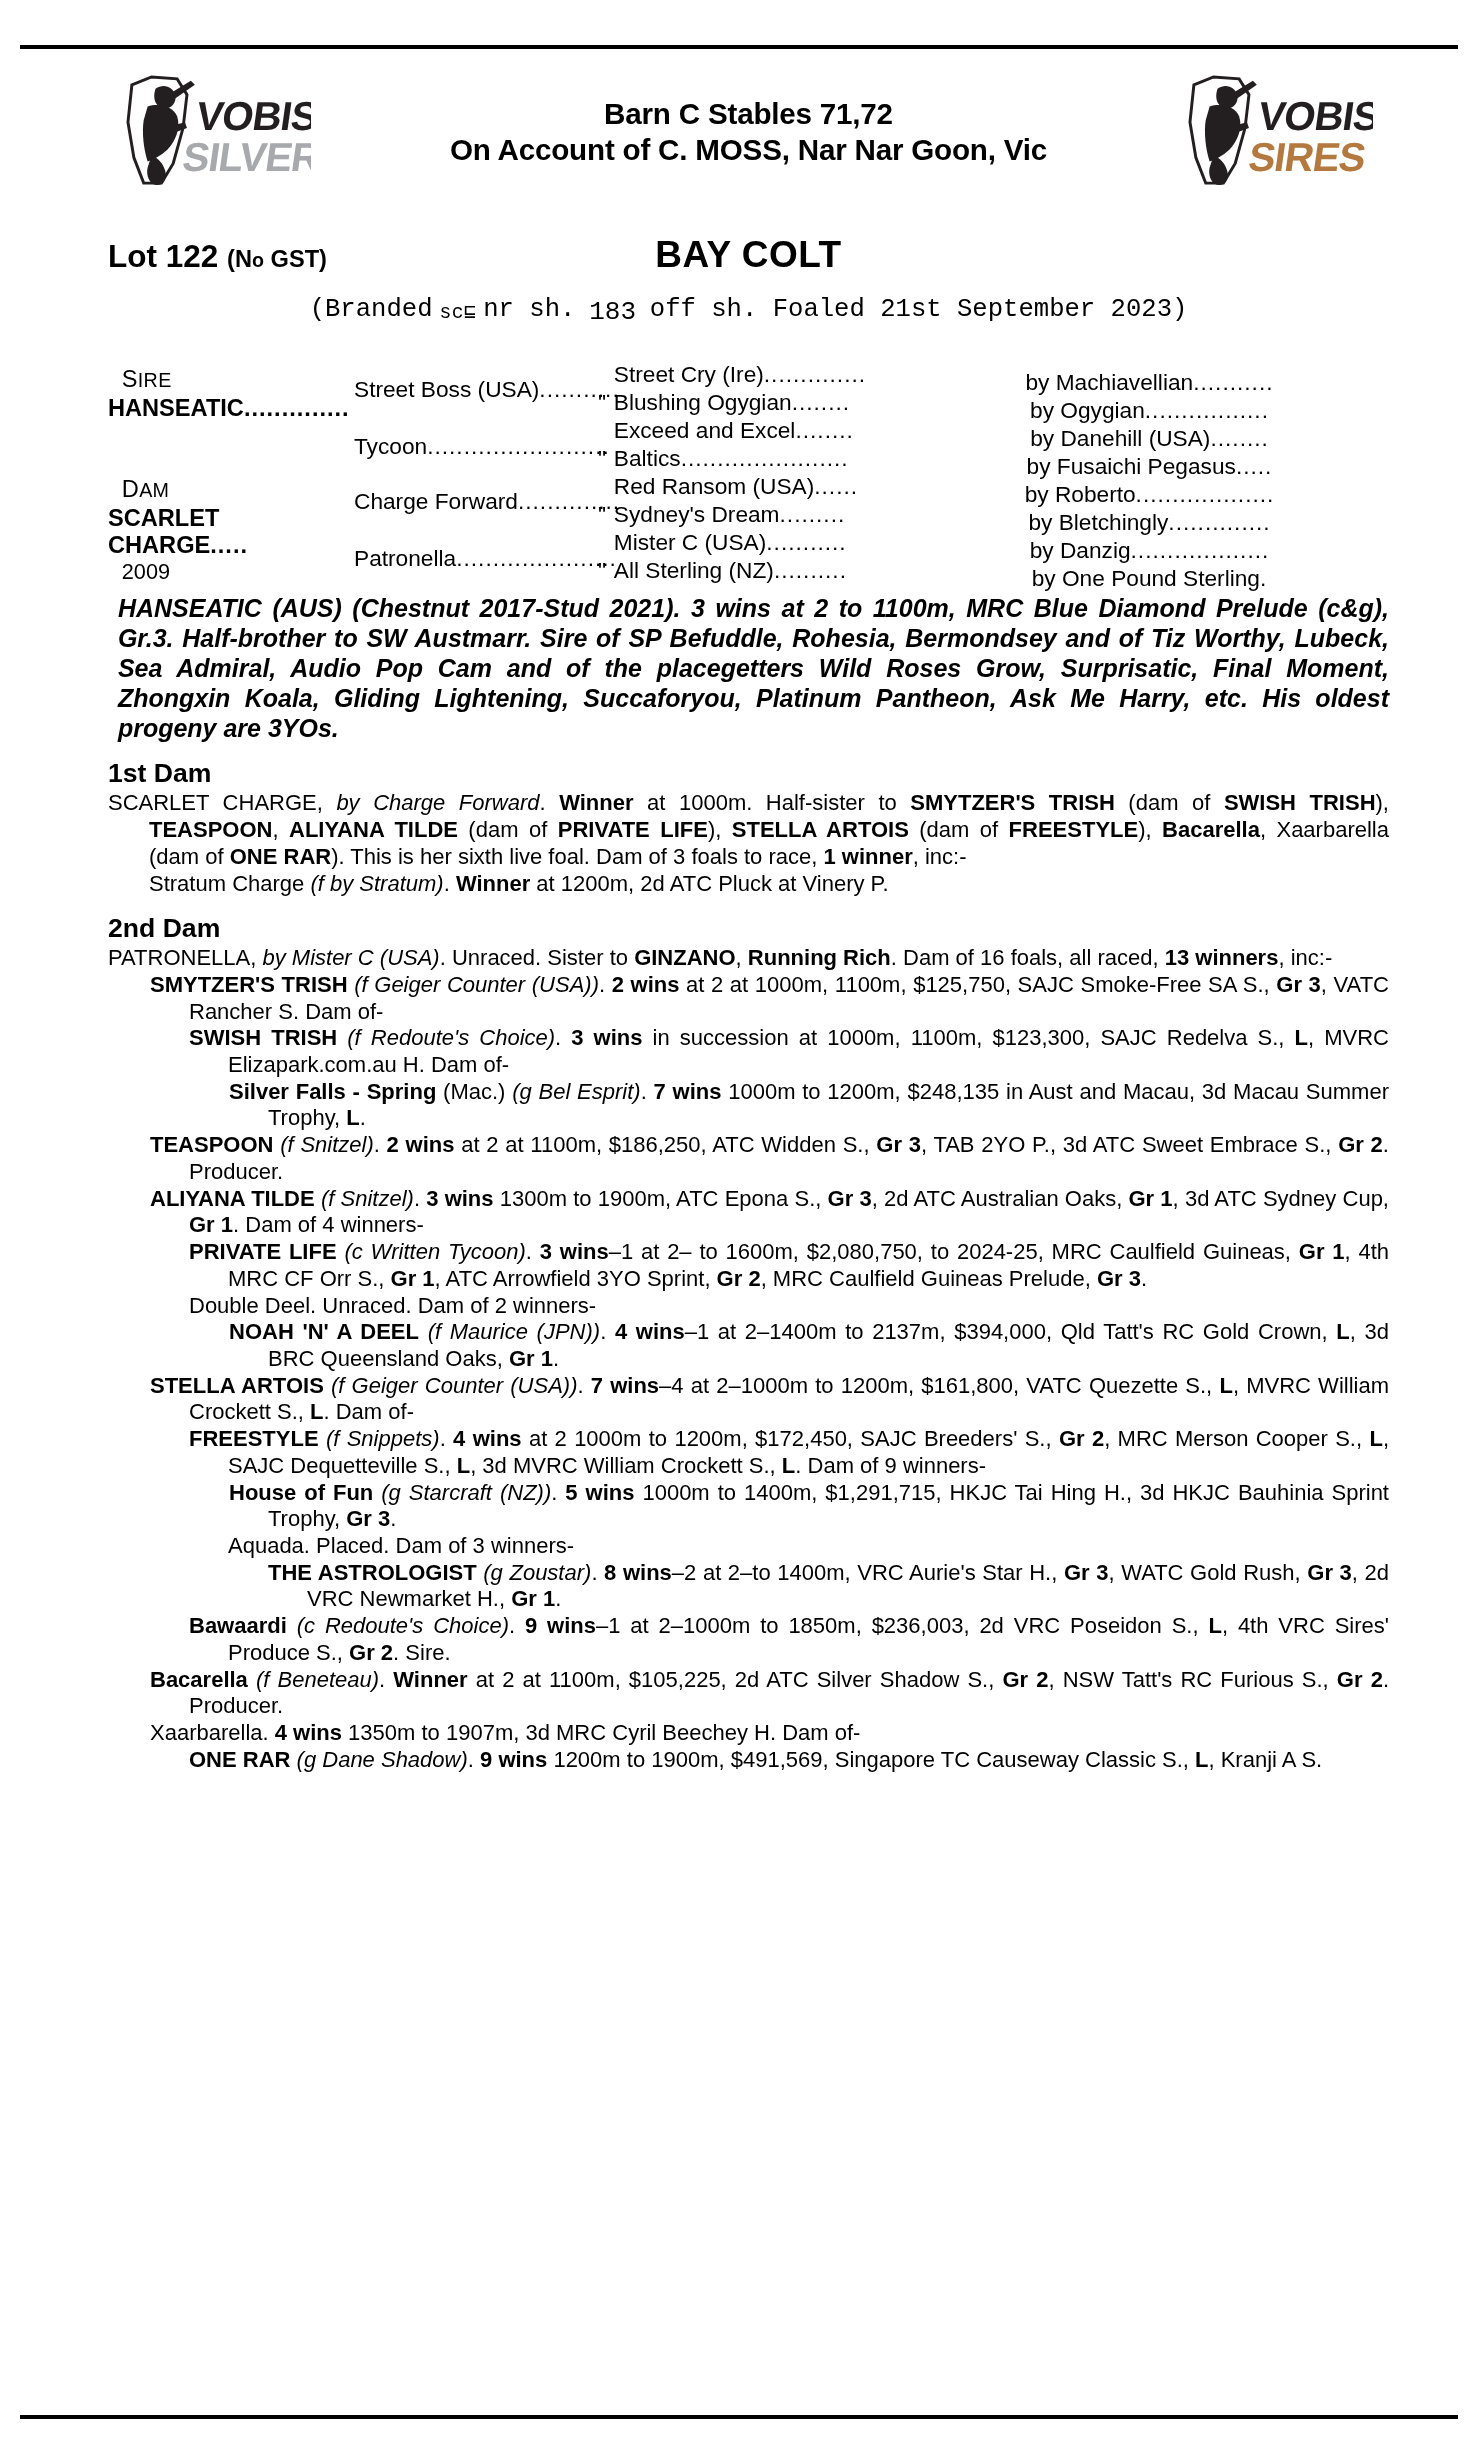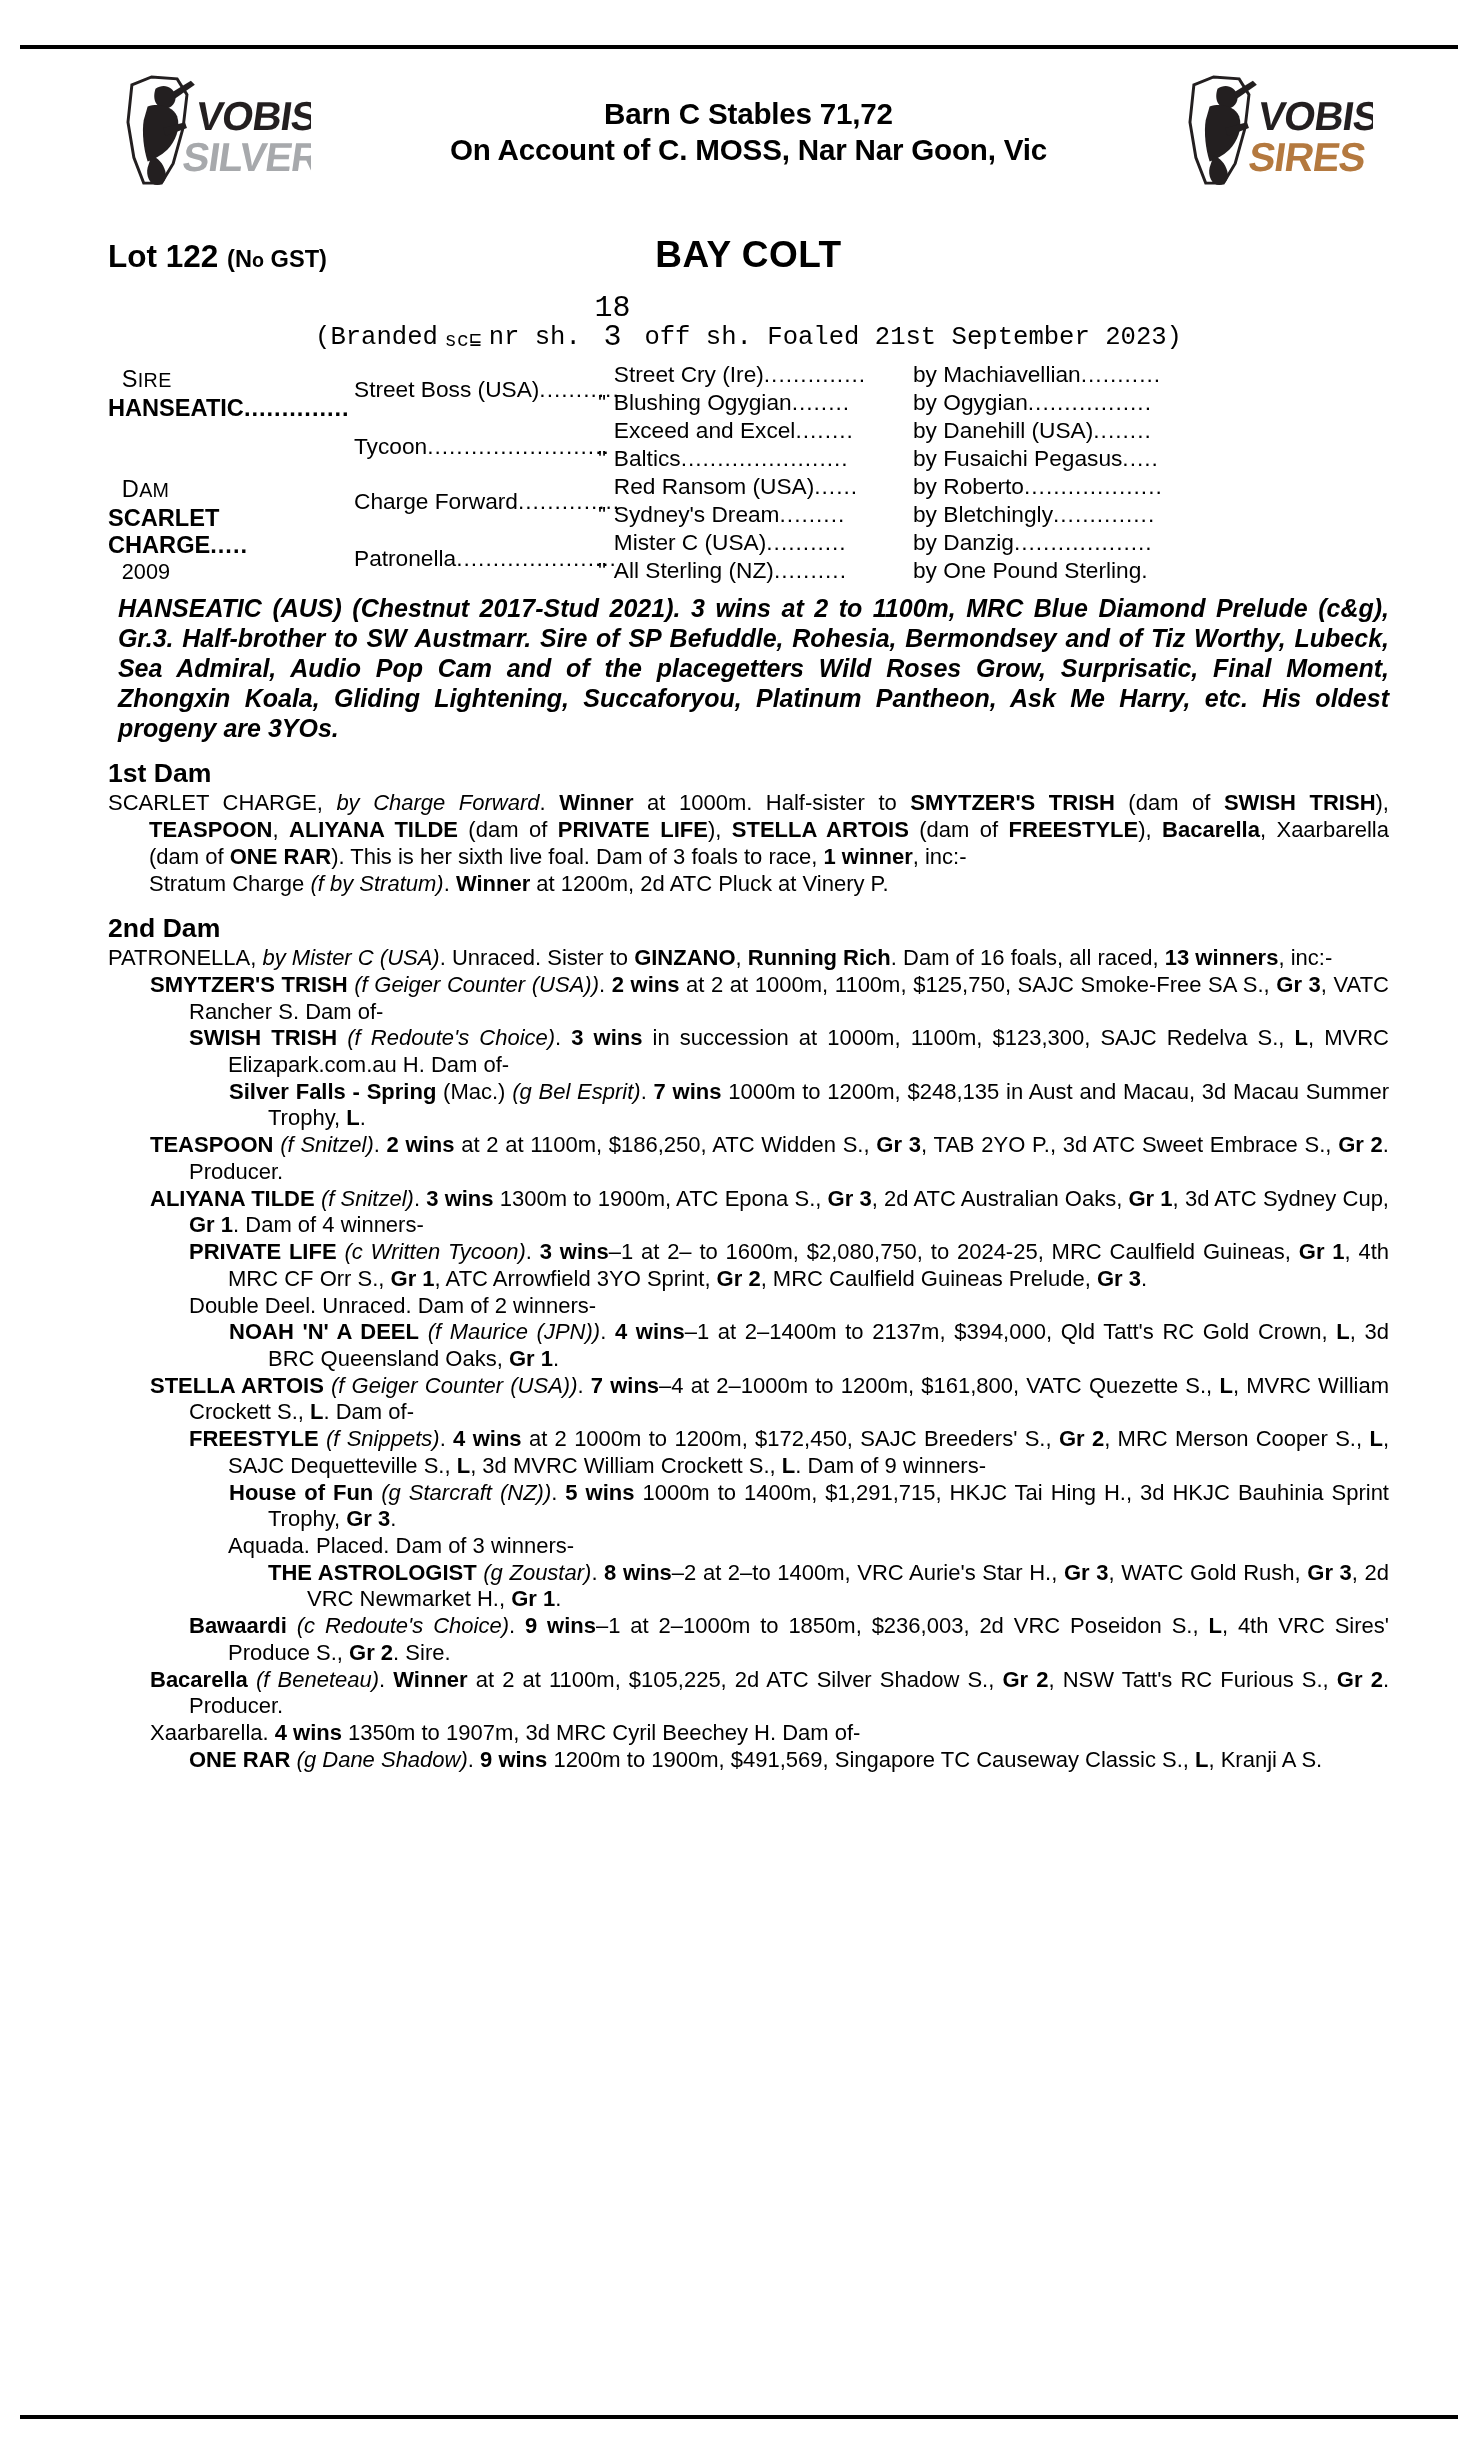--- a/index.html
+++ b/index.html
@@ -38,29 +38,29 @@
   .sextitle{
     position:absolute;left:0;right:0;top:0;text-align:center;
     font-size:37px;font-weight:bold;font-stretch:condensed;letter-spacing:0.5px;
   }
   .brandline{
     text-align:center;font-size:25.6px;font-stretch:condensed;
     margin-top:2px;height:55px;position:relative;
   }
   .brandline .inner{display:inline-flex;align-items:flex-end;gap:6.9px;font-family:Liberation Mono, monospace;}
   .smallcapsbrand{font-size:19.7px;letter-spacing:0.5px;}
-  .frac{display:inline-flex;flex-direction:column;align-items:center;
-        line-height:.98;font-size:30px;padding:0 6.9px;position:relative;top:1px;}
+  .frac{display:inline-flex;flex-direction:row;align-items:center;
+        line-height:.98;font-size:26px;padding:0 6.9px;position:relative;top:1px;}
 
   
   .ped{position:relative;margin-top:11.8px;height:225px;font-size:22.7px;}
   .ped .col1{position:absolute;left:0;top:0;width:246px;}
   .ped .col2{position:absolute;left:246px;top:0;width:236px;}
   .ped .col3{position:absolute;left:490px;top:0;width:315px;}
-  .ped .col4{position:absolute;left:805px;top:0;width:473px;}
+  .ped .col4{position:absolute;left:805px;top:8px;width:473px;text-align:center;}
 
   .ped .lbl{font-size:19.7px;letter-spacing:0.3px;padding-left:13.8px;}
   .ped .lbl .cap{font-size:23.6px;}
   .ped .nm{font-weight:bold;font-size:23.6px;}
   .dots{letter-spacing:1px;}
   .ped .r{height:27.6px;line-height:27.6px;white-space:nowrap;overflow:hidden;}
   .ped .dq{display:inline-block;width:15.8px;}
 
   .p-sire{position:absolute;top:5.9px;left:0;}
   .p-sire .lbl{margin-bottom:2px;}

